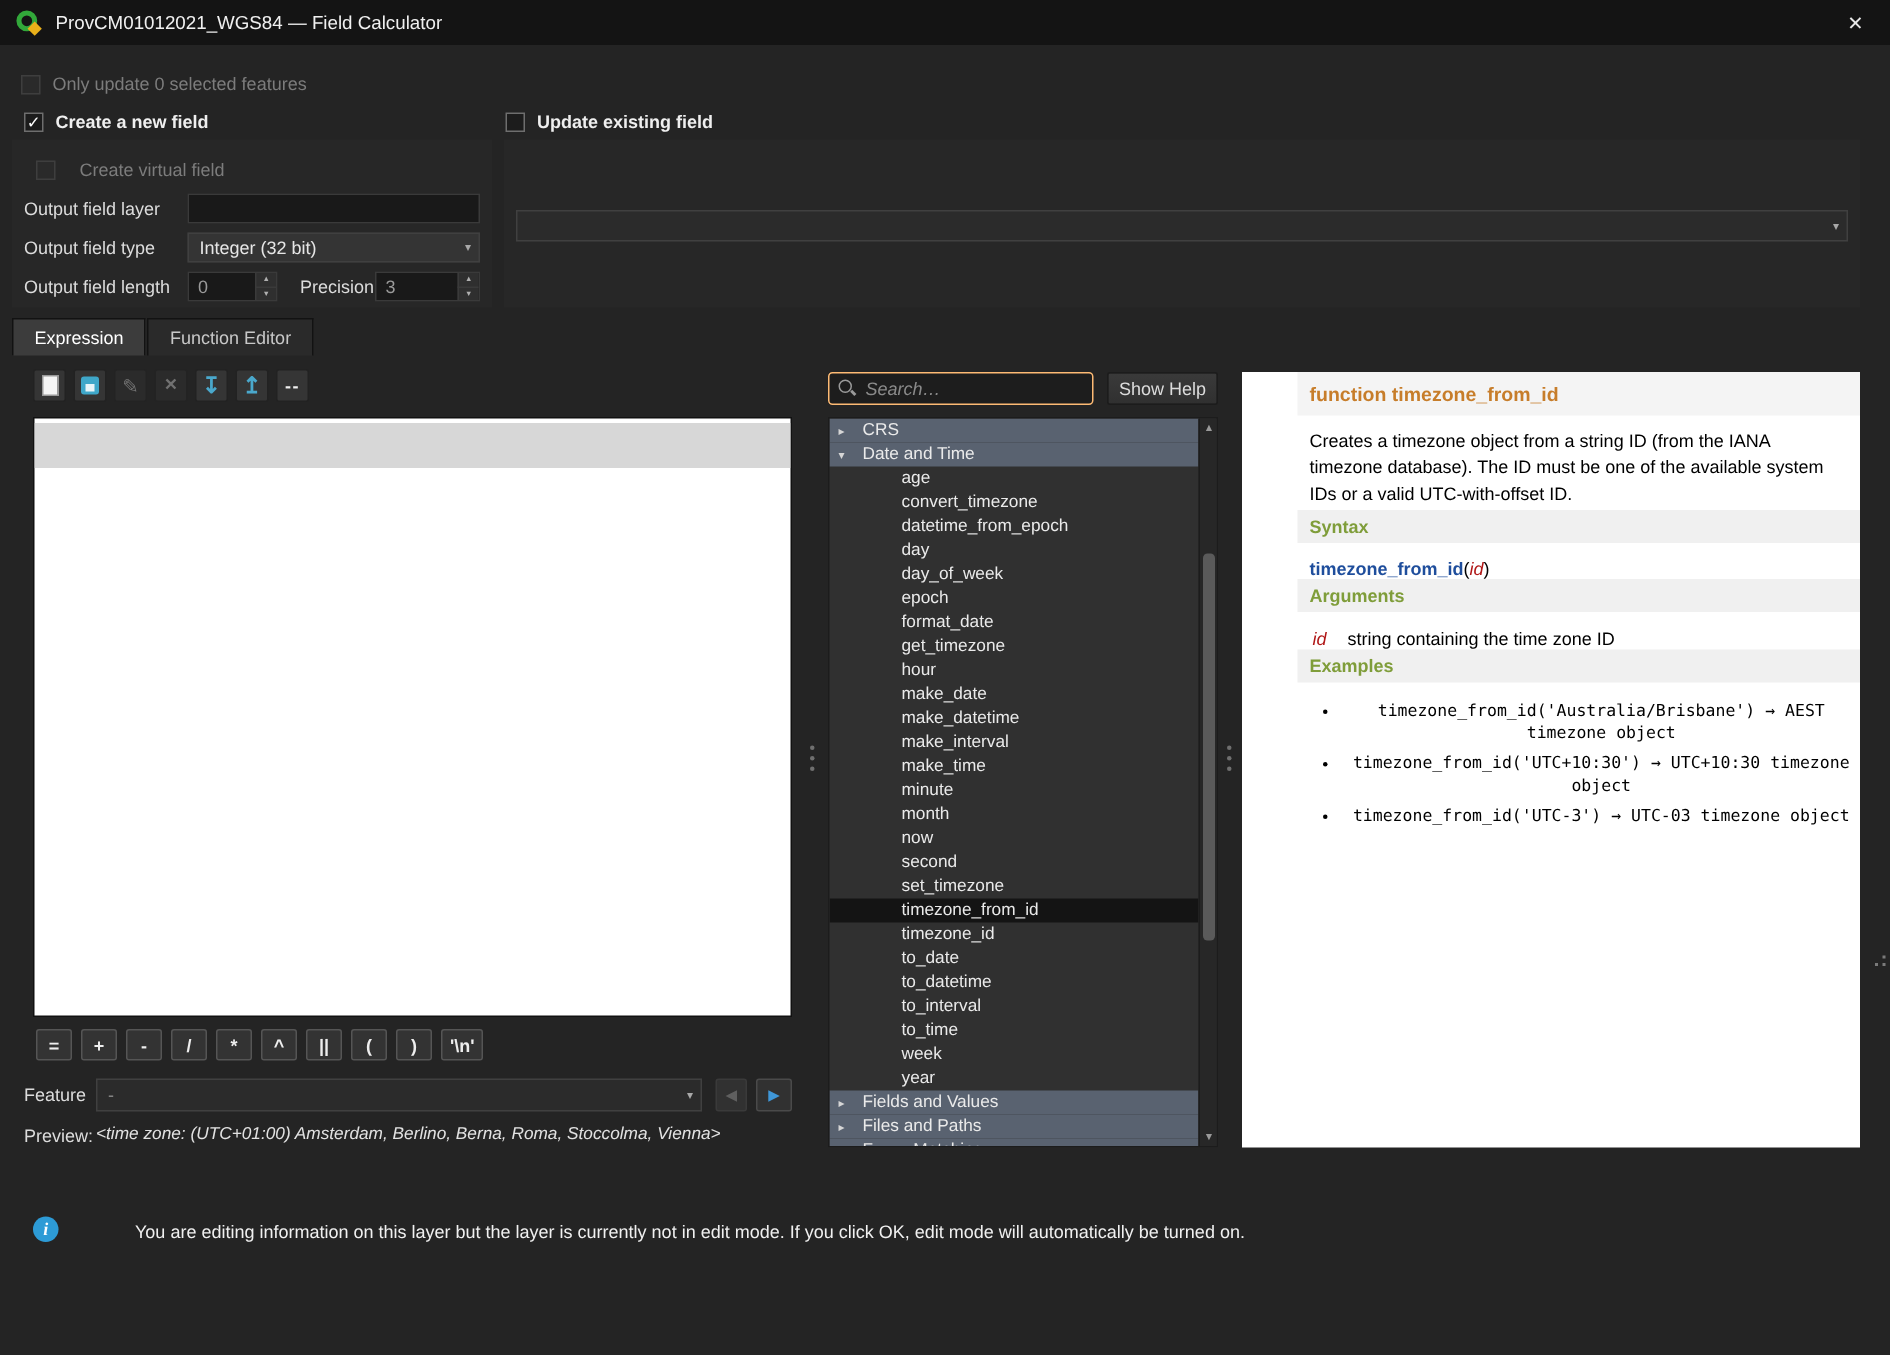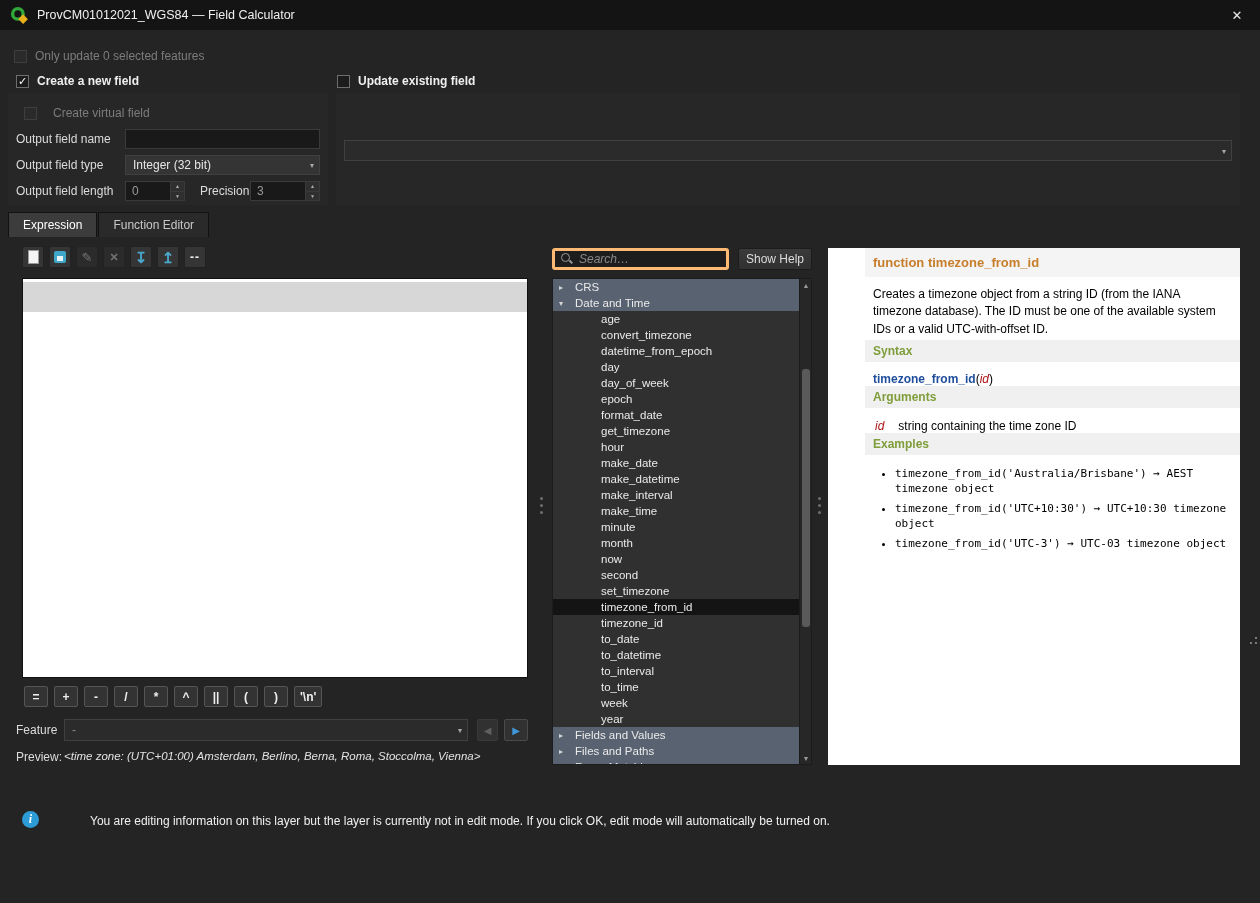--- a/index.html
+++ b/index.html
@@ -60,21 +60,21 @@
   .operators{position:absolute;left:24px;top:686px;display:flex;gap:6px;}
   .opbtn{height:21px;min-width:24px;padding:0 5px;background:#333;border:1px solid #555;border-radius:2px;color:#eee;font-weight:bold;font-size:12px;font-family:"Liberation Sans",sans-serif;}
 
   .navbtn{position:absolute;height:22px;background:#313131;border:1px solid #4a4a4a;border-radius:2px;display:flex;align-items:center;justify-content:center;font-size:10px;}
   .navbtn.dis{color:#5f5f5f;border-color:#3a3a3a;}
   .navbtn.blue{color:#3f97d8;}
 
   .preview-val{position:absolute;font-style:italic;font-size:11.5px;color:#e2e2e2;white-space:nowrap;}
 
   
-  .search{position:absolute;left:552px;top:248px;width:177px;height:22px;background:#1d1d1d;border:3px solid #fdba74;border-radius:3px;display:flex;align-items:center;padding:0 6px;gap:6px;}
+  .search{position:absolute;left:552px;top:248px;width:177px;height:22px;background:#1d1d1d;border:1px solid #fdba74;border-radius:3px;display:flex;align-items:center;padding:0 6px;gap:6px;}
   .search input{flex:1;background:transparent;border:none;outline:none;color:#ddd;font-family:"Liberation Sans",sans-serif;font-size:12px;min-width:0;}
   .search input::placeholder{color:#8a8a8a;font-style:italic;}
   .search-glass{width:12px;height:12px;position:relative;flex:none;}
   .search-glass::before{content:"";position:absolute;left:0;top:0;width:7px;height:7px;border:1.5px solid #9a9a9a;border-radius:50%;}
   .search-glass::after{content:"";position:absolute;left:8px;top:8px;width:4px;height:1.6px;background:#9a9a9a;transform:rotate(45deg);}
   .btn{background:linear-gradient(#3a3a3a,#303030);border:1px solid #1c1c1c;border-radius:2px;color:#dcdcdc;font-size:12px;font-family:"Liberation Sans",sans-serif;}
   .showhelp{position:absolute;left:738px;top:248px;width:74px;height:22px;}
 
   .tree{position:absolute;left:552px;top:278px;width:260px;height:487px;background:#303030;border:1px solid #1c1c1c;overflow:hidden;}
   .tree-rows{position:absolute;left:0;top:0;right:12px;}
@@ -91,21 +91,21 @@
   .help{position:absolute;left:828px;top:248px;width:412px;height:517px;background:#ffffff;color:#000;overflow:hidden;font-size:12px;padding-left:37px;}
   .help .htitle{background:#f4f4f4;color:#c77d2a;font-weight:bold;font-size:13px;padding:7px 8px;}
   .help .desc{padding:9px 10px 2px 8px;line-height:1.45;color:#000;}
   .help .sec{background:#f0f0f0;color:#7f9d3a;font-weight:bold;padding:4px 8px;}
   .help .syntax-line{padding:10px 8px 0 8px;}
   .help .syn-fn{color:#1f4e9c;font-weight:bold;}
   .help .syn-arg{color:#b01717;font-style:italic;}
   .help .arg-row{padding:11px 8px 0 10px;display:flex;gap:14px;}
   .help .arg-name{color:#b01717;font-style:italic;}
   .help ul{margin:12px 0 0 30px;}
-  .help li{margin-bottom:5px;font-family:"DejaVu Sans Mono",monospace;font-size:11px;line-height:1.35;color:#000;}
+  .help li{margin-bottom:5px;font-family:"DejaVu Sans Mono",monospace;font-size:11px;line-height:1.35;color:#000;text-align:center;}
 
   .splitter{position:absolute;width:5px;height:30px;display:flex;flex-direction:column;gap:4px;align-items:center;justify-content:center;}
   .splitter i{width:3px;height:3px;background:#6f6f6f;border-radius:50%;}
 
   
   .info-icon{position:absolute;left:22px;top:811px;width:17px;height:17px;border-radius:50%;background:#2d9bd6;color:#fff;font-family:"Liberation Serif",serif;font-style:italic;font-weight:bold;font-size:12px;display:flex;align-items:center;justify-content:center;}
   .footer-msg{position:absolute;left:90px;top:814px;width:1050px;color:#f0f0f0;}
   .footer-buttons{position:absolute;right:14px;top:868px;display:flex;gap:10px;}
   .fbtn{width:76px;height:22px;}
   .fbtn.dim{color:#8f8f8f;}
@@ -145,21 +145,21 @@
   </div>
 
   <div class="panel" style="left:8px;top:93px;width:320px;height:112px;"></div>
   <div class="panel" style="left:336px;top:93px;width:904px;height:112px;"></div>
 
   <div class="cbrow" style="left:24px;top:104px;gap:16px;">
     <span class="cb disabled"></span>
     <span class="lbl dim">Create virtual field</span>
   </div>
 
-  <span class="flabel" style="left:16px;top:132px;">Output field name</span>
+  <span class="flabel" style="left:16px;top:132px;">Output field layer</span>
   <input class="tinput" style="left: 125px; top: 129px; width: 195px;" value="">
 
   <span class="flabel" style="left:16px;top:158px;">Output field type</span>
   <div class="combo" style="left:125px;top:155px;width:195px;">
     <span>Integer (32 bit)</span>
     <span class="arr"></span>
   </div>
 
   <span class="flabel" style="left:16px;top:184px;">Output field length</span>
   <div class="spin" style="left:125px;top:181px;width:60px;">

